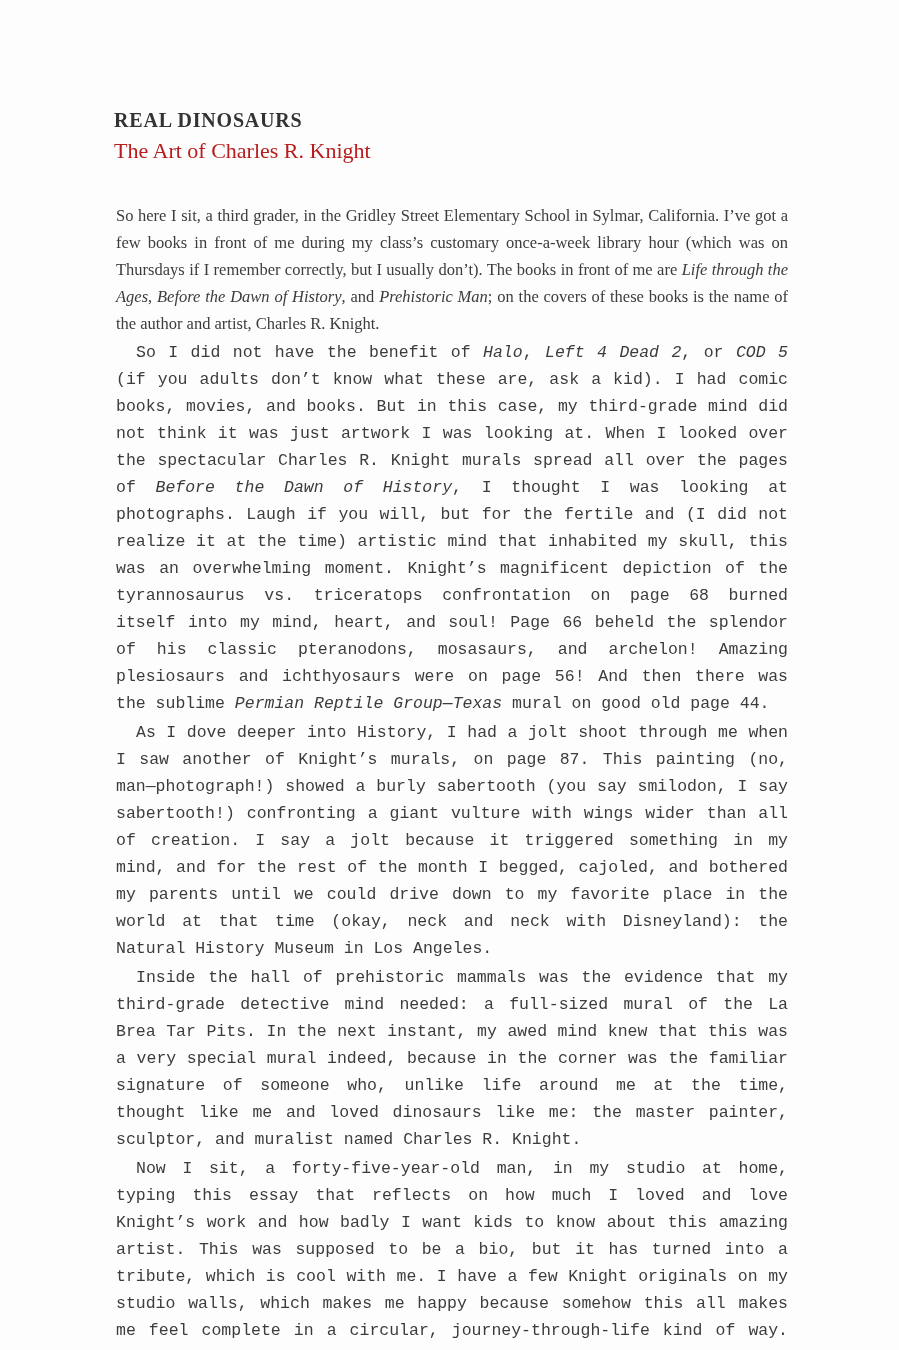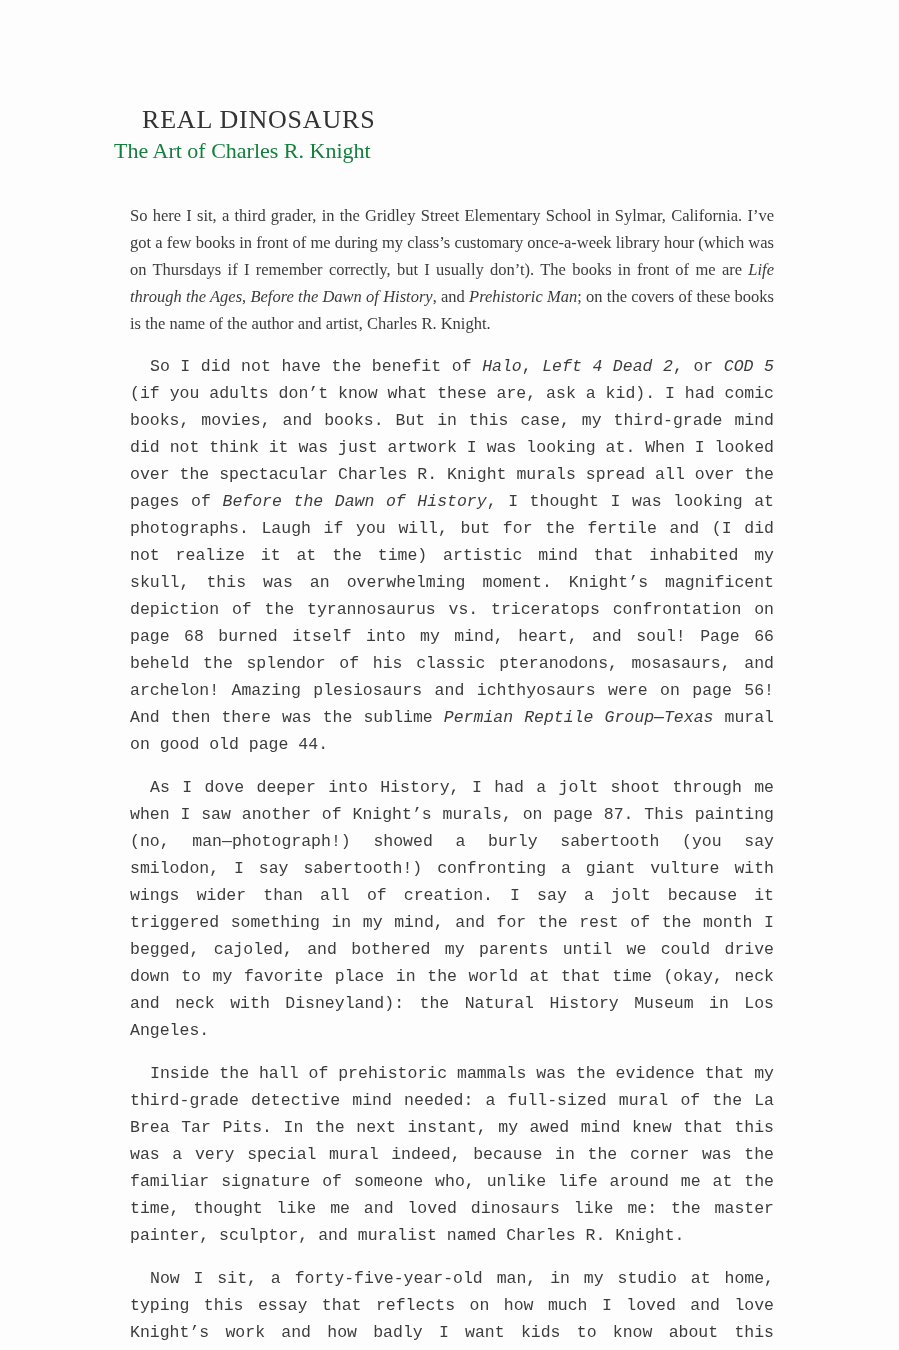--- a/index.html
+++ b/index.html
@@ -19,46 +19,45 @@
 
   .content {
     position: absolute;
     left: 114px;
     top: 104px;
     width: 676px;
   }
 
   .book-title {
     font-family: "Liberation Serif", "DejaVu Serif", serif;
-    font-size: 26px;
+    font-size: 20px;
     line-height: 32px;
-    font-weight: normal;
+    font-weight: bold;
     letter-spacing: 0.8px;
     color: #333333;
-    margin-left: 28px;
   }
 
   .book-subtitle {
     font-family: "Liberation Serif", "DejaVu Serif", serif;
     font-size: 22px;
     line-height: 30px;
     font-weight: normal;
-    color: #15803d;
+    color: #b91c1c;
     margin-bottom: 36px;
   }
 
   .article-body {
     font-size: 16.5px;
     line-height: 27px;
     color: #3c3c3c;
     text-align: justify;
   }
 
   .article-body p {
-    margin: 16px;
+    margin: 2px;
   }
 
   .article-body p.indented {
     text-indent: 20px;
     font-family: Liberation Mono, monospace;
   }
 
   .article-body em {
     font-style: italic;
   }

